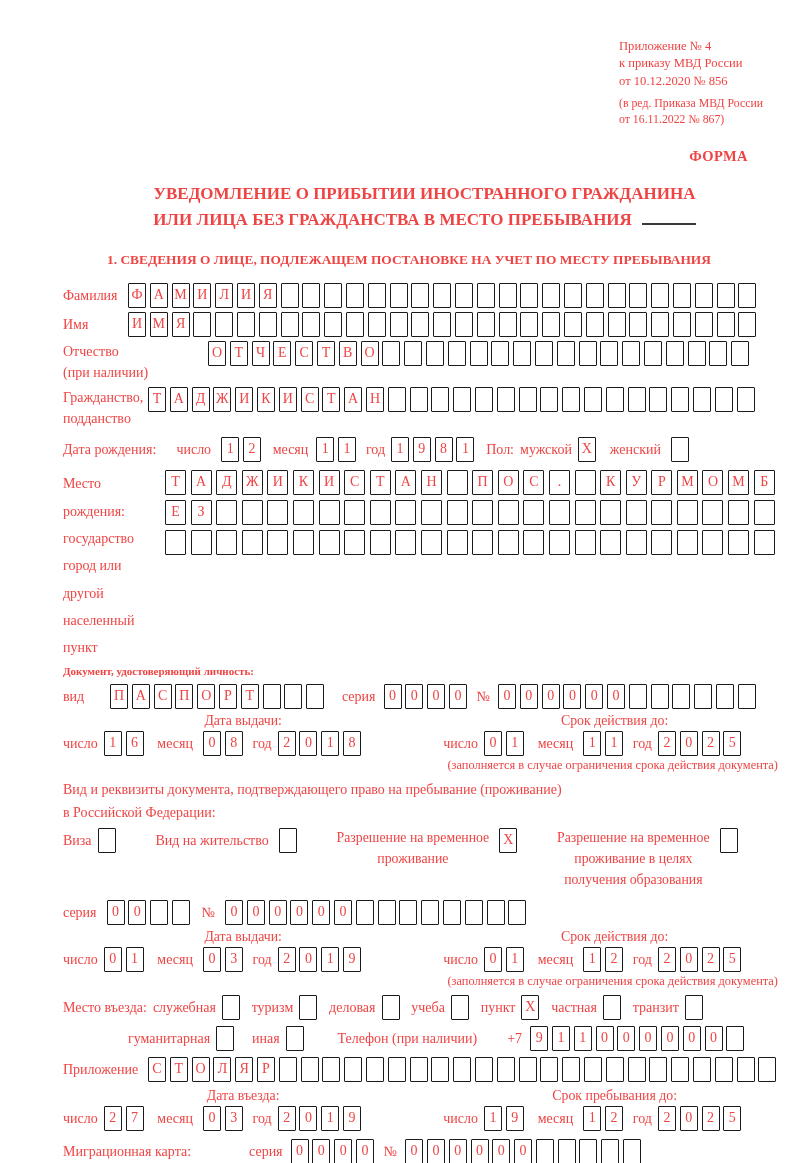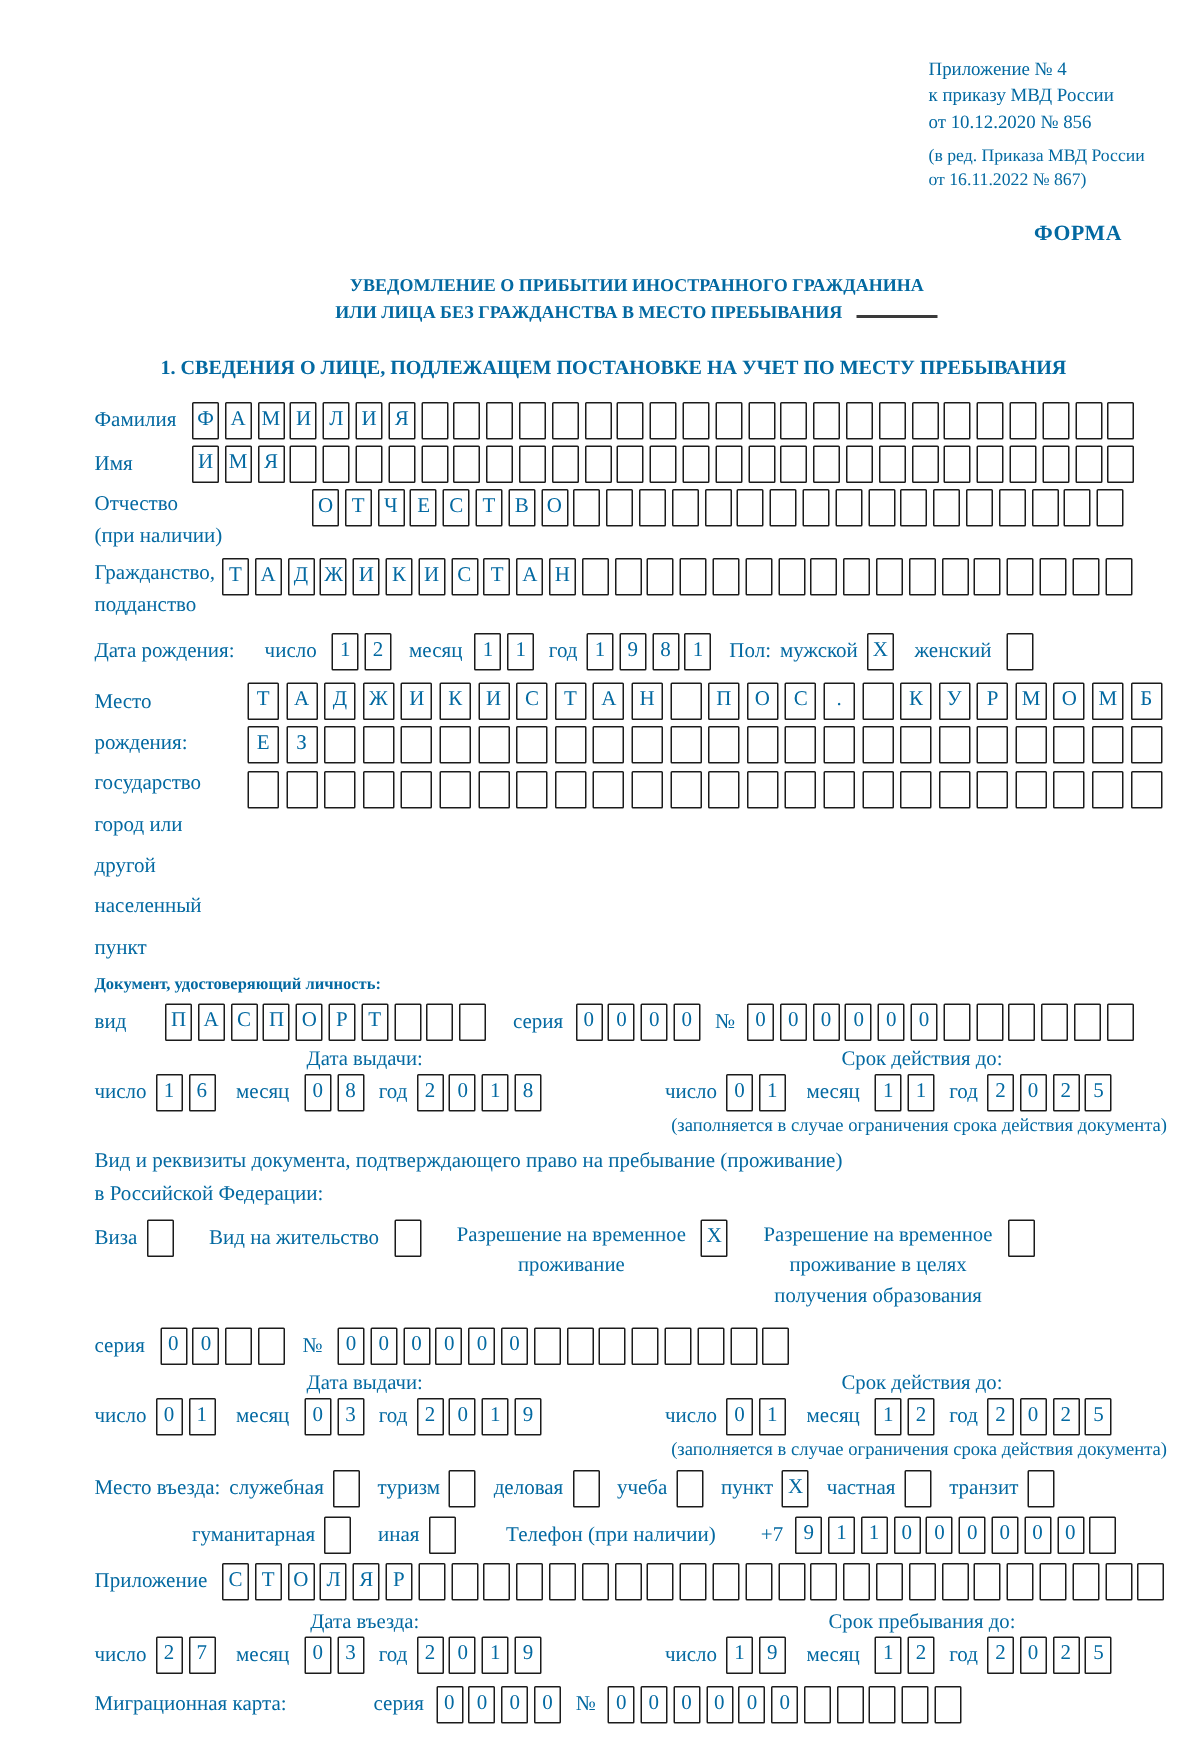--- a/index.html
+++ b/index.html
@@ -1,28 +1,28 @@
 <!DOCTYPE html>
 <html><head>
 <meta charset="utf-8">
 <style>
   * { box-sizing: border-box; }
   html,body { margin:0; padding:0; background:#fff; }
   .page {
     width:800px; height:1163px; overflow:hidden; position:relative;
     padding:38px 14px 0 63px;
     font-family:"Liberation Serif","DejaVu Serif",serif;
-    color:#0369a1; font-size:14px; background:#fff;
+    color:#ef4444; font-size:14px; background:#fff;
   }
   
   .appendix { margin-left:556px; width:185px; font-size:12.6px; line-height:1.38; }
   .appendix .amend { margin-top:5px; font-size:11.8px; }
   .forma { text-align:right; padding-right:38px; font-weight:bold; margin-top:20px; font-size:14.5px; letter-spacing:.4px; }
   
-  .title { text-align:center; font-weight:bold; font-size:12px; line-height:1.55; margin-top:16px; }
+  .title { text-align:center; font-weight:bold; font-size:17px; line-height:1.55; margin-top:16px; }
   .uline { display:inline-block; width:54px; border-bottom:2.5px solid #3a3a3a; margin-left:10px; }
   .sec-heading { font-weight:bold; font-size:13.4px; margin-top:19px; margin-bottom:15px;margin-left:44px; }
   
   .row { display:flex; align-items:flex-start; margin-bottom:4px; }
   .t { line-height:25px; white-space:nowrap; }
   .cells { display:flex; flex:none; }
   .cell {
     flex:none; width:18px; height:25px; margin-right:3.8px;
     border:1.6px solid #1b1b1b; border-radius:1px;
     text-align:center; font-size:14px; line-height:22px; background:#fff;
@@ -39,21 +39,21 @@
   
   .daterow { display:flex; margin-bottom:2px;gap:20px; }
   .datecol { }
   .dc1 { width:368px; }
   .dc2 { width:350px; }
   .dhead { text-align:center; font-size:13.8px; margin-bottom:2px; }
   .dline { display:flex; align-items:flex-start; }
   .note { font-size:12.4px; text-align:right; padding-right:8px; margin:1px 0 6px 0; }
   .intro { font-size:14px; line-height:1.6; }
   
-  .optrow { display:flex; align-items:flex-start; margin:4px 0 10px 0; }
+  .optrow { display:flex; align-items:flex-start; margin:4px 0 10px 0;gap:16px; }
   .optitem { display:flex; align-items:flex-start; }
   .opt-text { text-align:center; line-height:1.5; font-size:13.8px; }
   
   .chk { display:flex; align-items:center; }
   .chk .t { margin-right:6px; }
 </style>
 </head>
 <body>
 
 <div class="page">

